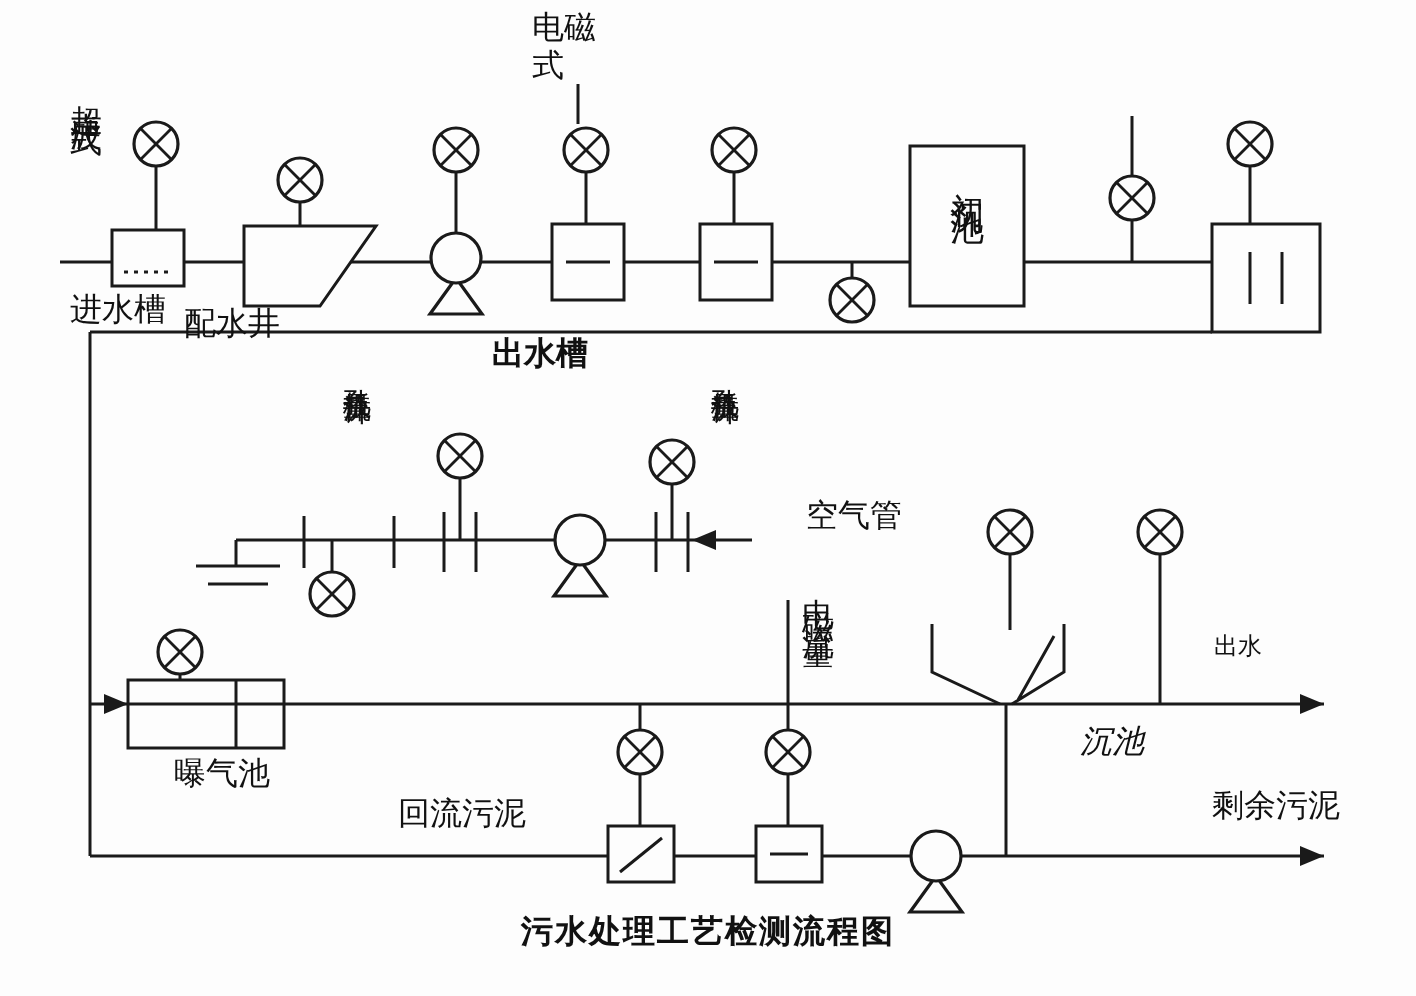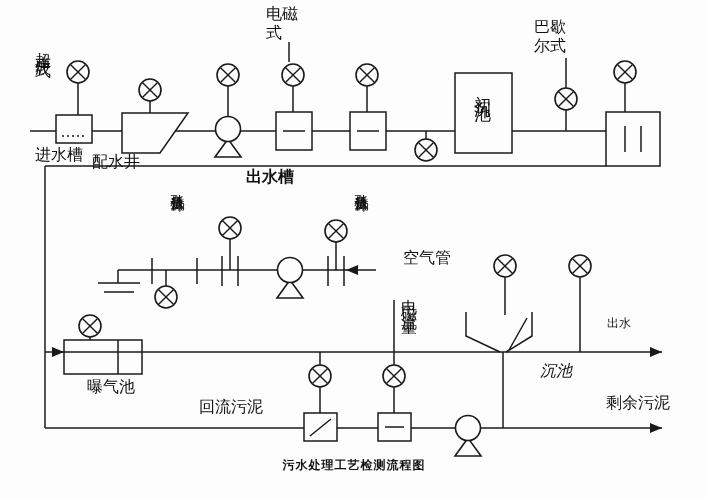--- a/index.html
+++ b/index.html
@@ -36,21 +36,21 @@
     width:36px;
   }
   .w38{width:38px;}
   .big-ls{letter-spacing:7px;}
   .tank-ls{font-size:17px;letter-spacing:5px;}
   .title{
     left:0;top:456px;width:708px;
     text-align:center;
     font-weight:600;
     letter-spacing:1px;
-    font-size:12px;
+    font-size:16px;
   }
 </style>
 </head>
 <body>
 
 <div class="stage">
 
   <svg width="708" height="498" viewBox="0 0 708 498" stroke="#1a1a1a" fill="none" stroke-width="1.5">
 
     <defs>
@@ -144,21 +144,20 @@
       <path d="M358,265 L358,275 L346,270 Z"></path>
     </g>
   </svg>
 
   <div class="lbl v" style="left:34px;top:40px;">超声波式</div>
   <div class="lbl" style="left:35px;top:145px;">进水槽</div>
   <div class="lbl" style="left:92px;top:152px;">配水井</div>
   <div class="lbl wrap2" style="left:266px;top:4px;">电磁式</div>
   <div class="lbl" style="left:246px;top:167px;font-weight:bold;">出水槽</div>
   <div class="lbl v tank-ls" style="left:473px;top:82px;">初沉池</div>
-  <div class="lbl wrap2 w38" style="left:534px;top:17px;">巴歇尔式</div>
   <div class="lbl vs" style="left:168px;top:183px;">孔板流量计</div>
   <div class="lbl vs" style="left:352px;top:183px;">孔板流量计</div>
   <div class="lbl" style="left:379px;top:248px;margin-left:24px;">空气管</div>
   <div class="lbl v big-ls" style="left:400px;top:286px;">电磁流量</div>
   <div class="lbl" style="left:607px;top:314px;font-size:12px;">出水</div>
   <div class="lbl" style="left:87px;top:377px;">曝气池</div>
   <div class="lbl" style="left:199px;top:397px;text-align:center;">回流污泥</div>
   <div class="lbl" style="left:540px;top:361px;font-style:italic;">沉池</div>
   <div class="lbl" style="left:606px;top:393px;">剩余污泥</div>
 

